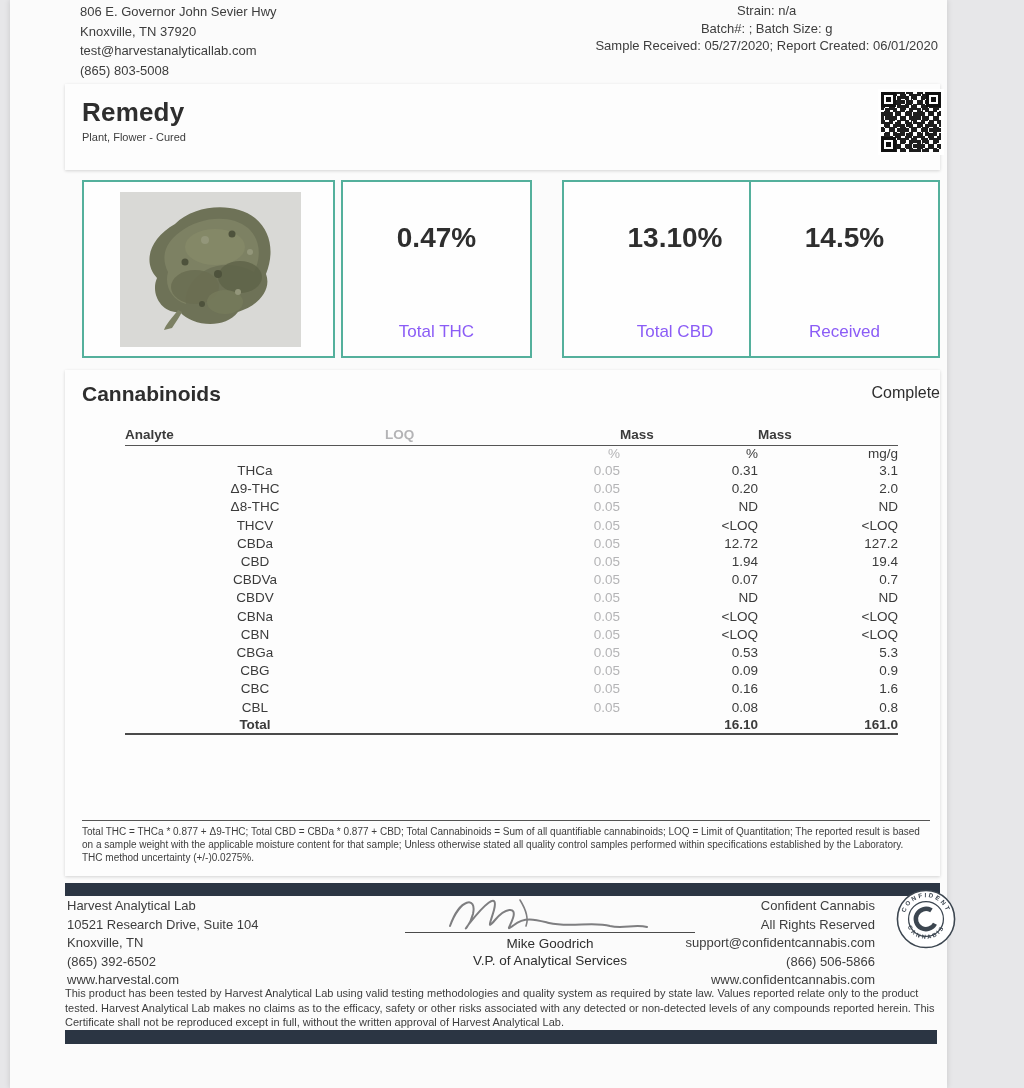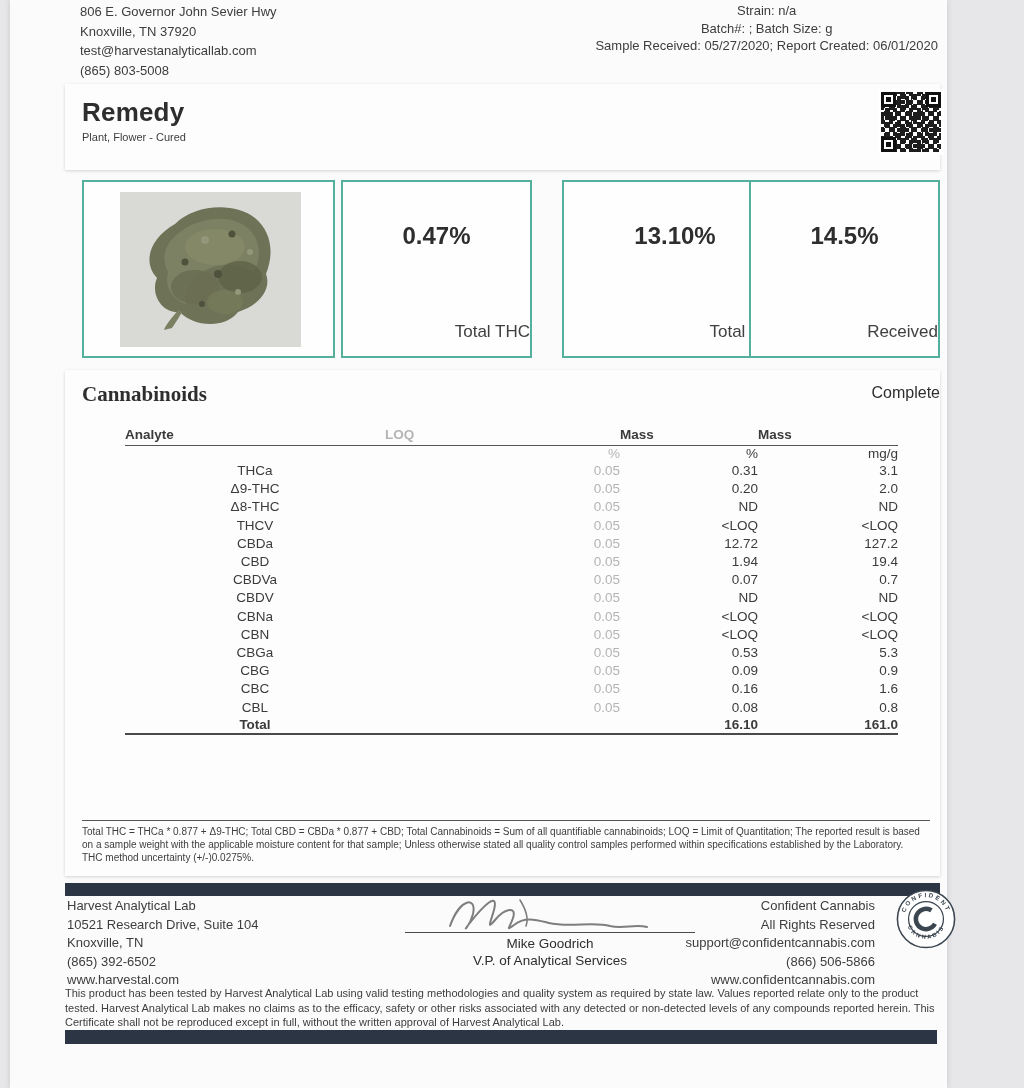--- a/index.html
+++ b/index.html
@@ -39,26 +39,26 @@
   .finder::after { content:""; position:absolute; left:2px; top:2px; width:5px; height:5px; background:#111; }
   .f-tl { left:3px; top:3px; } .f-tr { right:3px; top:3px; } .f-bl { left:3px; bottom:3px; }
 
   
   .sbox { position:absolute; top:180px; height:178px; border:2px solid #54b09c; background:#fefefe; }
   .sbox-photo { left:72px; width:253px; }
   .photo { position:absolute; left:36px; top:10px; width:181px; height:155px; background:#d9d9d6; }
   .sbox-v1 { left:331px; width:191px; }
   .sbox-v2 { left:552px; width:226px; }
   .sbox-v3 { left:739px; width:191px; }
-  .sval { position:absolute; top:40px; width:100%; text-align:center; font-size:24px; font-weight:bold; color:#2e2e2e; }
-  .slab { position:absolute; bottom:14px; width:100%; text-align:right; font-size:17px; color:#404040; }
+  .sval { position:absolute; top:40px; width:100%; text-align:center; font-size:28px; font-weight:bold; color:#2e2e2e; }
+  .slab { position:absolute; bottom:14px; width:100%; text-align:center; font-size:17px; color:#8b5cf6; }
 
   
   .cann-card { left:55px; top:370px; width:875px; height:506px; }
-  .cann-title { left:72px; top:382px; font-size:21px; font-weight:600; color:#2e2e2e;font-family:Liberation Serif, serif; }
+  .cann-title { left:72px; top:382px; font-size:21px; font-weight:600; color:#2e2e2e; }
   .cann-status { right:7px; top:384px; font-size:16px; color:#2e2e2e; }
 
   .ctable { position:absolute; left:115px; top:427px; width:773px; border-collapse:collapse; font-size:13.5px; color:#3b3b3b; }
   .ctable th { font-weight:bold; text-align:left; padding:0 0 3px 0; border-bottom:1.5px solid #555; }
   .ctable th.c-an { text-align:left; }
   .ctable td { text-align:right; height:18.2px; padding:0; }
   .ctable td.c-an { text-align:center; }
   .ctable .units td { height:16px; border-bottom:none; }
   .c-an { width:260px;margin-left:32px; }
   .c-loq { width:235px; }

